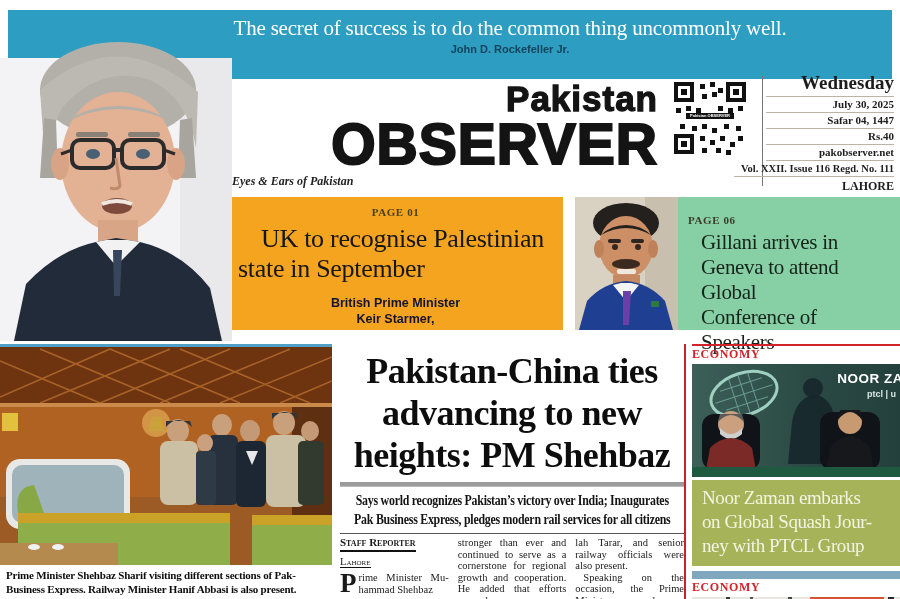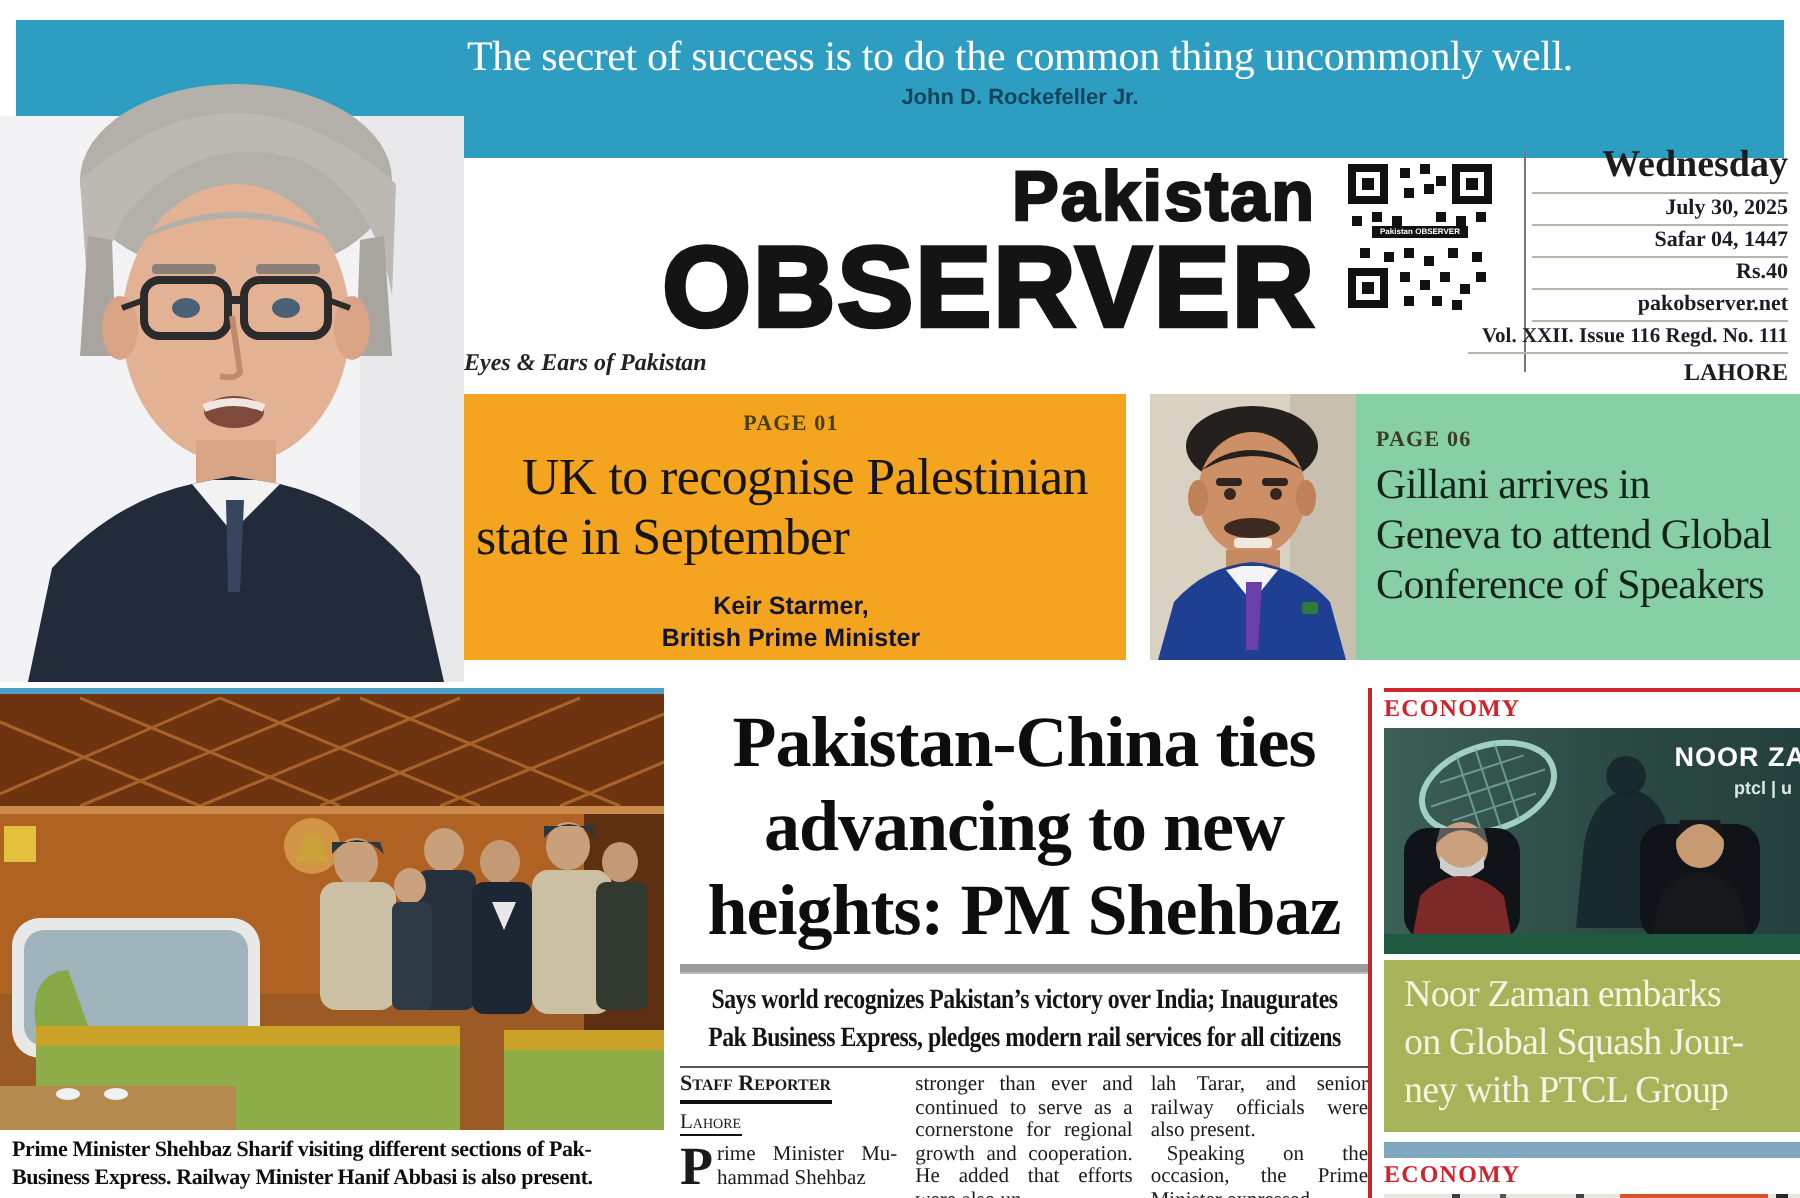--- a/index.html
+++ b/index.html
@@ -51,21 +51,21 @@
   .uk-l1{text-align:center;padding-left:14px;}
   .uk-l2{text-align:left;padding-left:10px;}
   .promo-byline{font-family:"Liberation Sans",sans-serif;font-weight:bold;font-size:12.5px;
     color:#14142e;text-align:center;line-height:16px;margin-top:11px;}
 
   .promo-gillani{position:absolute;left:575px;top:197px;width:325px;height:133px;
     background:#87CFA4;}
   .gillani-photo{position:absolute;left:0;top:0;width:103px;height:133px;}
   .gil-text{position:absolute;left:113px;top:0;width:205px;}
   .gil-label{font-size:11px;font-weight:bold;color:#3c3c28;letter-spacing:0.6px;padding-top:17px;}
-  .gil-headline{font-size:21px;line-height:25px;color:#15231a;margin-top:4px;letter-spacing:-0.3px;}
+  .gil-headline{font-size:21px;line-height:25px;color:#15231a;margin-top:4px;letter-spacing:-0.3px;margin-left:13px;}
   .gil-byline{font-family:"Liberation Sans",sans-serif;font-weight:bold;font-size:12.5px;
     color:#14241a;line-height:16px;margin-top:7px;}
 
   
   .train{position:absolute;left:0;top:344px;width:332px;height:221px;
     border-top:3px solid #4FA0C6;box-sizing:border-box;}
   .caption{position:absolute;left:6px;top:568px;width:328px;
     font-size:11px;font-weight:bold;line-height:14px;letter-spacing:-0.2px;color:#0e0e0e;}
 
   
@@ -217,22 +217,22 @@
     <div class="dl-city">LAHORE</div>
   </div>
 
   <div class="promo-uk">
     <div class="page-label">PAGE 01</div>
     <div class="uk-headline">
       <div class="uk-l1">UK to recognise Palestinian</div>
       <div class="uk-l2">state in September</div>
     </div>
     <div class="promo-byline">
+      <div>British Prime Minister</div>
       <div>Keir Starmer,</div>
-      <div>British Prime Minister</div>
     </div>
   </div>
 
   <div class="promo-gillani">
     <div class="gillani-photo">
       <svg width="103" height="133" viewBox="0 0 103 133">
         <rect width="103" height="133" fill="#d9d1c2"></rect>
         <rect x="70" y="0" width="33" height="133" fill="#c8bfae"></rect>
         <ellipse cx="51" cy="26" rx="33" ry="20" fill="#23201e"></ellipse>
         <ellipse cx="51" cy="50" rx="27" ry="31" fill="#cd9066"></ellipse>

